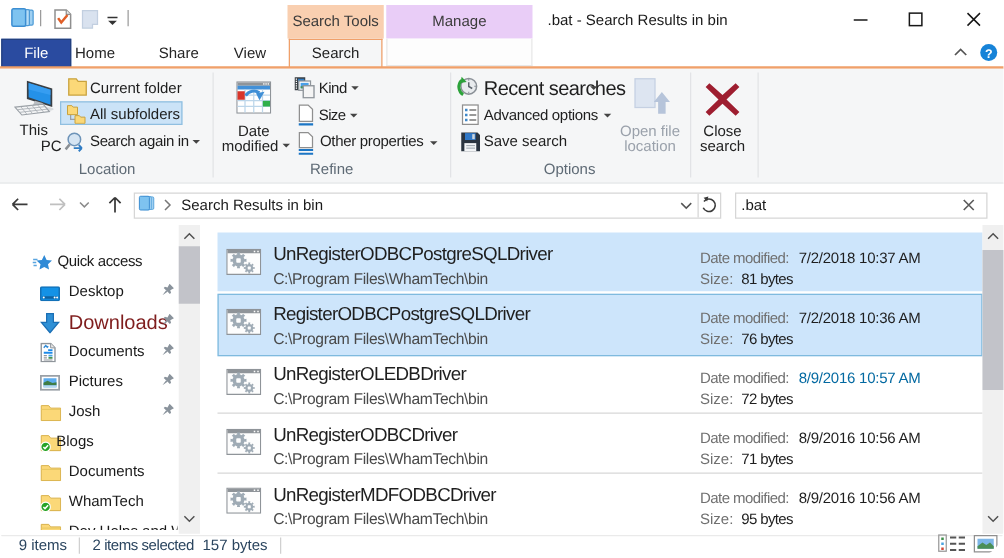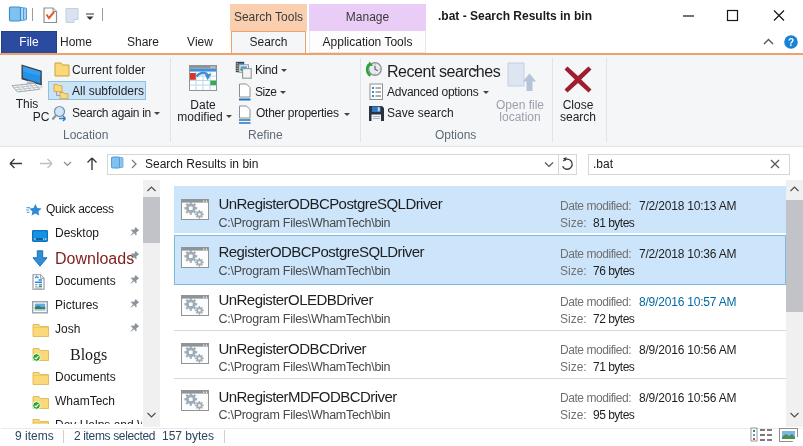--- a/index.html
+++ b/index.html
@@ -36,40 +36,39 @@
   </g>
   <path d="M86.5 16.5 h7 l-3.5 3.5 z" fill="#333"></path>
   <line x1="102.5" y1="8" x2="102.5" y2="21" stroke="#9b9b9b" stroke-width="1"></line>
 </svg>
 
 <div class="abs" style="left:230px;top:4px;width:77px;height:27px;background:#f9cfb0;"></div>
 <div class="txt" style="left:230px;top:4px;width:77px;line-height:27px;text-align:center;font-size:12px;color:#3b3b3b;">Search Tools</div>
 <div class="abs" style="left:309px;top:4px;width:117px;height:27px;background:#e9cdf7;"></div>
 <div class="txt" style="left:309px;top:4px;width:117px;line-height:27px;text-align:center;font-size:12px;color:#3b3b3b;">Manage</div>
 
-<div class="txt" style="left:438px;top:4px;height:24px;line-height:24px;font-size:12px;color:#1a1a1a;font-weight:bold;">.bat - Search Results in bin</div>
+<div class="txt" style="left:438px;top:4px;height:24px;line-height:24px;font-size:12px;color:#1a1a1a;">.bat - Search Results in bin</div>
 
 <svg class="abs" style="left:660px;top:0;" width="143" height="31" viewBox="0 0 143 31">
   <line x1="23" y1="16" x2="34" y2="16" stroke="#171717" stroke-width="1.2"></line>
   <rect x="67.5" y="10.5" width="10" height="10" fill="none" stroke="#171717" stroke-width="1.2"></rect>
   <path d="M114 10.5 L124 20.5 M124 10.5 L114 20.5" stroke="#171717" stroke-width="1.2"></path>
 </svg>
 
 <div class="abs" style="left:0;top:31px;width:803px;height:22px;background:#fff;"></div>
 <div class="abs" style="left:1px;top:31px;width:56px;height:23px;background:#2a4ba0;border:1px solid #23407f;"></div>
 <div class="txt" style="left:1px;top:31px;width:56px;line-height:22px;text-align:center;font-size:12px;color:#fff;">File</div>
 <div class="txt" style="left:60px;top:31px;width:51px;line-height:22px;text-align:left;font-size:12px;color:#252525;">Home</div>
 <div class="txt" style="left:118px;top:31px;width:50px;line-height:22px;text-align:center;font-size:12px;color:#252525;">Share</div>
 <div class="txt" style="left:175px;top:31px;width:50px;line-height:22px;text-align:center;font-size:12px;color:#252525;">View</div>
 
 <div class="abs" style="left:231px;top:31px;width:75px;height:23px;background:#f5f6f7;border:1px solid #f0a06a;border-bottom:none;"></div>
 <div class="txt" style="left:231px;top:31px;width:75px;line-height:22px;text-align:center;font-size:12px;color:#1e1e1e;">Search</div>
 
 <div class="abs" style="left:309px;top:31px;width:117px;height:22px;background:#fdfdfd;border:1px solid #e8e8e8;border-top:none;"></div>
-<div class="txt" style="left:309px;top:31px;width:117px;line-height:22px;text-align:center;font-size:12px;color:#1e1e1e;">Application Tools</div>
 
 <svg class="abs" style="left:755px;top:31px;" width="48" height="22" viewBox="0 0 48 22">
   <path d="M9 13 L13.5 8.5 L18 13" fill="none" stroke="#555" stroke-width="1.4"></path>
   <circle cx="36" cy="11" r="6.8" fill="#1683d8"></circle>
   <text x="36" y="15" text-anchor="middle" font-size="10" font-weight="bold" fill="#fff" font-family="Liberation Sans">?</text>
 </svg>
 
 <div class="abs" style="left:0;top:53px;width:803px;height:2px;background:#f0a06a;"></div>
 
 <div class="abs" style="left:0;top:55px;width:803px;height:92px;background:#f5f6f7;border-bottom:1px solid #e1e3e5;"></div>
@@ -341,21 +340,21 @@
           <g transform="translate(7.6,5.6) rotate(45) scale(1.12)" fill="#8a939c">
             <path d="M-2.2,-4.8 L2.2,-4.8 L1.4,-1.9 L3.1,-1.0 L3.1,0.2 L-3.1,0.2 L-3.1,-1.0 L-1.4,-1.9 Z"></path>
             <path d="M-0.7,0.2 L0.7,0.2 L0,4.6 Z"></path>
           </g>
         </svg></div>
       <div class="abs" style="left:32px;top:346.6px;"><svg width="17" height="15" viewBox="0 0 17 15">
           <path d="M1 1.5 h6 l1.5 2 h8 v10 h-15.5 z" fill="#fbd878" stroke="#d9b14a" stroke-width="0.8"></path>
           <circle cx="4.5" cy="10.5" r="3.8" fill="#26a327" stroke="#fff" stroke-width="0.9"></circle>
           <path d="M2.7 10.6 l1.3 1.3 l2.5 -2.7" stroke="#fff" stroke-width="1.2" fill="none"></path>
         </svg></div>
-      <div class="txt" style="left:70px;top:346.40000000000003px;font-size:16px;color:#1a1a1a;font-family:Liberation Serif, serif;">Blogs</div>
+      <div class="txt" style="left:45px;top:346.40000000000003px;font-size:12px;color:#1a1a1a;">Blogs</div>
       <div class="abs" style="left:32px;top:371.1px;"><svg width="17" height="14" viewBox="0 0 17 14">
           <path d="M1 1.5 h6 l1.5 2 h8 v10 h-15.5 z" fill="#fbd878" stroke="#d9b14a" stroke-width="0.8"></path>
           <path d="M1 4.5 h15.5" stroke="#e8c75e" stroke-width="0.8"></path>
         </svg></div>
       <div class="txt" style="left:55px;top:370.40000000000003px;font-size:12px;color:#1a1a1a;">Documents</div>
       <div class="abs" style="left:32px;top:394.6px;"><svg width="17" height="15" viewBox="0 0 17 15">
           <path d="M1 1.5 h6 l1.5 2 h8 v10 h-15.5 z" fill="#fbd878" stroke="#d9b14a" stroke-width="0.8"></path>
           <circle cx="4.5" cy="10.5" r="3.8" fill="#26a327" stroke="#fff" stroke-width="0.9"></circle>
           <path d="M2.7 10.6 l1.3 1.3 l2.5 -2.7" stroke="#fff" stroke-width="1.2" fill="none"></path>
         </svg></div>
@@ -389,21 +388,21 @@
           <g fill="#9fabb5">
             <path d="M8.53,2.92 L11.07,2.92 L10.76,4.49 L12.52,5.23 L13.41,3.90 L15.20,5.69 L13.87,6.58 L14.61,8.34 L16.18,8.03 L16.18,10.57 L14.61,10.26 L13.87,12.02 L15.20,12.91 L13.41,14.70 L12.52,13.37 L10.76,14.11 L11.07,15.68 L8.53,15.68 L8.84,14.11 L7.08,13.37 L6.19,14.70 L4.40,12.91 L5.73,12.02 L4.99,10.26 L3.42,10.57 L3.42,8.03 L4.99,8.34 L5.73,6.58 L4.40,5.69 L6.19,3.90 L7.08,5.23 L8.84,4.49 Z"></path>
             <path d="M17.54,11.08 L19.26,11.08 L19.02,12.26 L20.18,12.74 L20.84,11.74 L22.06,12.96 L21.06,13.62 L21.54,14.78 L22.72,14.54 L22.72,16.26 L21.54,16.02 L21.06,17.18 L22.06,17.84 L20.84,19.06 L20.18,18.06 L19.02,18.54 L19.26,19.72 L17.54,19.72 L17.78,18.54 L16.62,18.06 L15.96,19.06 L14.74,17.84 L15.74,17.18 L15.26,16.02 L14.08,16.26 L14.08,14.54 L15.26,14.78 L15.74,13.62 L14.74,12.96 L15.96,11.74 L16.62,12.74 L17.78,12.26 Z"></path>
           </g>
           <rect x="8" y="7.5" width="3.6" height="3.6" rx="0.7" fill="#fdfdfd"></rect>
           <rect x="17.2" y="14.2" width="2.4" height="2.4" rx="0.5" fill="#fdfdfd"></rect>
         </svg></div>
       <div class="txt" style="left:218.5px;top:195.1px;font-size:15px;letter-spacing:-0.55px;color:#1e1e1e;">UnRegisterODBCPostgreSQLDriver</div>
       <div class="txt" style="left:218.5px;top:215.8px;font-size:12.5px;letter-spacing:-0.28px;color:#494949;">C:\Program Files\WhamTech\bin</div>
       <div class="txt" style="left:560px;top:198.5px;font-size:12px;letter-spacing:-0.45px;color:#707070;">Date modified:</div>
-      <div class="txt" style="left:639px;top:198.5px;font-size:12px;letter-spacing:-0.2px;color:#1e1e1e;">7/2/2018 10:13 AM</div>
+      <div class="txt" style="left:639px;top:198.5px;font-size:12px;letter-spacing:-0.2px;color:#1e1e1e;">7/2/2018 10:37 AM</div>
       <div class="txt" style="left:560px;top:215.5px;font-size:12px;color:#707070;">Size:</div>
       <div class="txt" style="left:593px;top:215.5px;font-size:12px;letter-spacing:-0.5px;color:#1e1e1e;">81 bytes</div>
       <div class="abs" style="left:181px;top:247px;"><svg width="28" height="21" viewBox="0 0 28 21">
           <rect x="0.5" y="0.5" width="27" height="20" fill="#fdfdfd" stroke="#8f9499"></rect>
           <rect x="1" y="1" width="26" height="2.6" fill="#8f9499"></rect>
           <rect x="22" y="1.6" width="1.2" height="1.2" fill="#fff"></rect>
           <rect x="24.8" y="1.6" width="1.2" height="1.2" fill="#fff"></rect>
           <g fill="#9fabb5">
             <path d="M8.53,2.92 L11.07,2.92 L10.76,4.49 L12.52,5.23 L13.41,3.90 L15.20,5.69 L13.87,6.58 L14.61,8.34 L16.18,8.03 L16.18,10.57 L14.61,10.26 L13.87,12.02 L15.20,12.91 L13.41,14.70 L12.52,13.37 L10.76,14.11 L11.07,15.68 L8.53,15.68 L8.84,14.11 L7.08,13.37 L6.19,14.70 L4.40,12.91 L5.73,12.02 L4.99,10.26 L3.42,10.57 L3.42,8.03 L4.99,8.34 L5.73,6.58 L4.40,5.69 L6.19,3.90 L7.08,5.23 L8.84,4.49 Z"></path>
             <path d="M17.54,11.08 L19.26,11.08 L19.02,12.26 L20.18,12.74 L20.84,11.74 L22.06,12.96 L21.06,13.62 L21.54,14.78 L22.72,14.54 L22.72,16.26 L21.54,16.02 L21.06,17.18 L22.06,17.84 L20.84,19.06 L20.18,18.06 L19.02,18.54 L19.26,19.72 L17.54,19.72 L17.78,18.54 L16.62,18.06 L15.96,19.06 L14.74,17.84 L15.74,17.18 L15.26,16.02 L14.08,16.26 L14.08,14.54 L15.26,14.78 L15.74,13.62 L14.74,12.96 L15.96,11.74 L16.62,12.74 L17.78,12.26 Z"></path>

